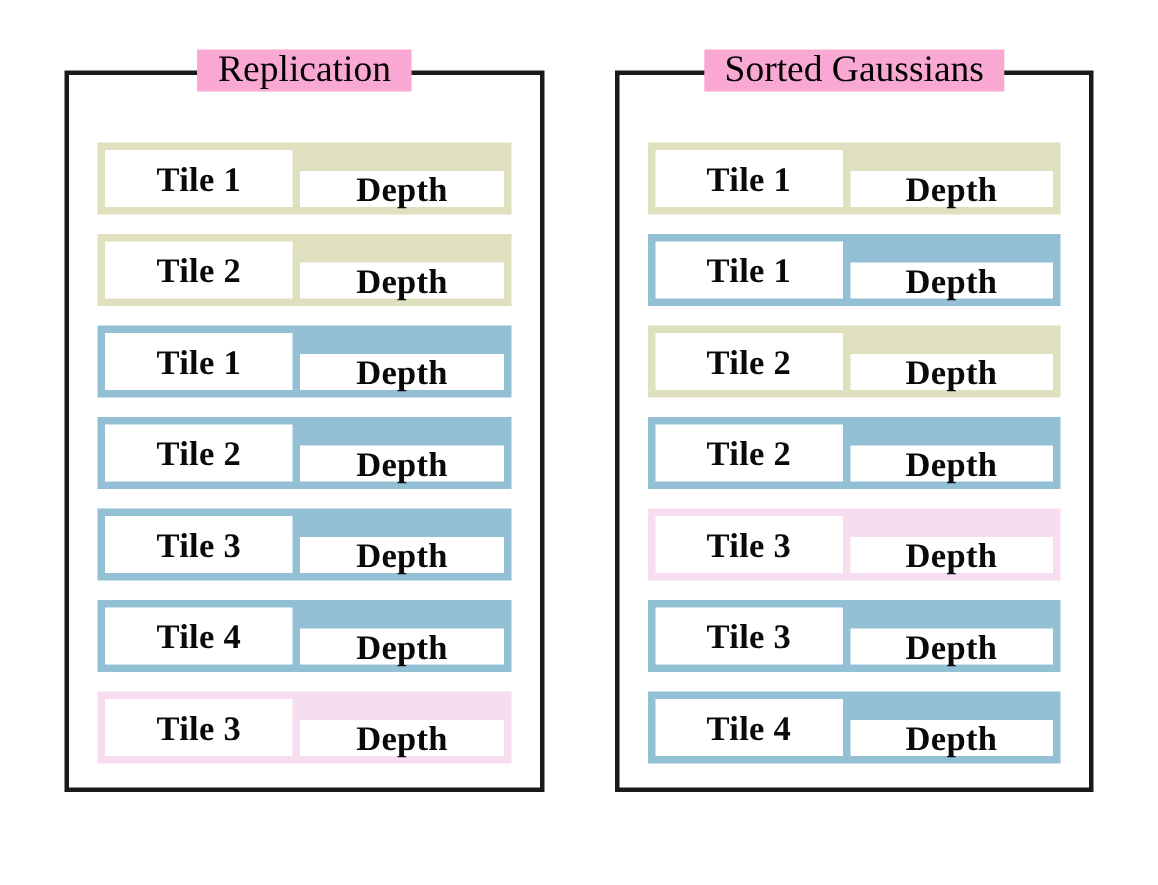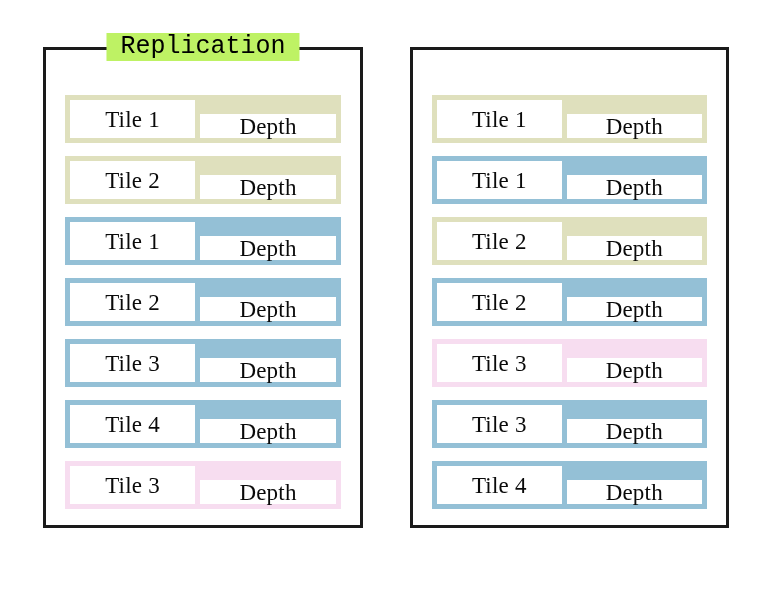--- a/index.html
+++ b/index.html
@@ -32,47 +32,48 @@
   }
   .panel.left  { left: 43px;  width: 320px; }
   .panel.right { left: 410px; width: 319px; }
 
   
   .panel-title {
     position: absolute;
     top: -17px;
     left: 50%;
     transform: translateX(-50%);
-    background: #bef264;
+    background: #f9a8d4;
     padding: 0 14px;
     font-size: 25px;
     line-height: 28px;
     color: #000000;
     white-space: nowrap;
-    font-family: Liberation Mono, monospace;
+    font-family: Liberation Serif, serif;
   }
 
   
   .rows {
     position: absolute;
     left: 19px;
     right: 19px;
     top: 45px;
     display: flex;
     flex-direction: column;
     gap: 13px;
   }
 
   .row {
     box-sizing: border-box;
     height: 48px;
     display: flex;
     padding: 5px;
     gap: 5px;
     background: var(--accent);
+    font-weight: bold;
   }
 
   .cell {
     box-sizing: border-box;
     background: #ffffff;
     display: flex;
     align-items: center;
     justify-content: center;
     font-size: 23px;
     line-height: 1;
@@ -116,20 +117,21 @@
           <div class="cell depth">Depth</div>
         </div>
         <div class="row" style="--accent: #f7ddf0;">
           <div class="cell tile">Tile 3</div>
           <div class="cell depth">Depth</div>
         </div>
       </div>
   </div>
 
   <div class="panel right" style="border-color: rgb(26, 26, 26);">
+    <div class="panel-title">Sorted Gaussians</div>
     <div class="rows">
         <div class="row" style="--accent: #dfe0bd;">
           <div class="cell tile">Tile 1</div>
           <div class="cell depth">Depth</div>
         </div>
         <div class="row" style="--accent: #94c0d6;">
           <div class="cell tile">Tile 1</div>
           <div class="cell depth">Depth</div>
         </div>
         <div class="row" style="--accent: #dfe0bd;">

